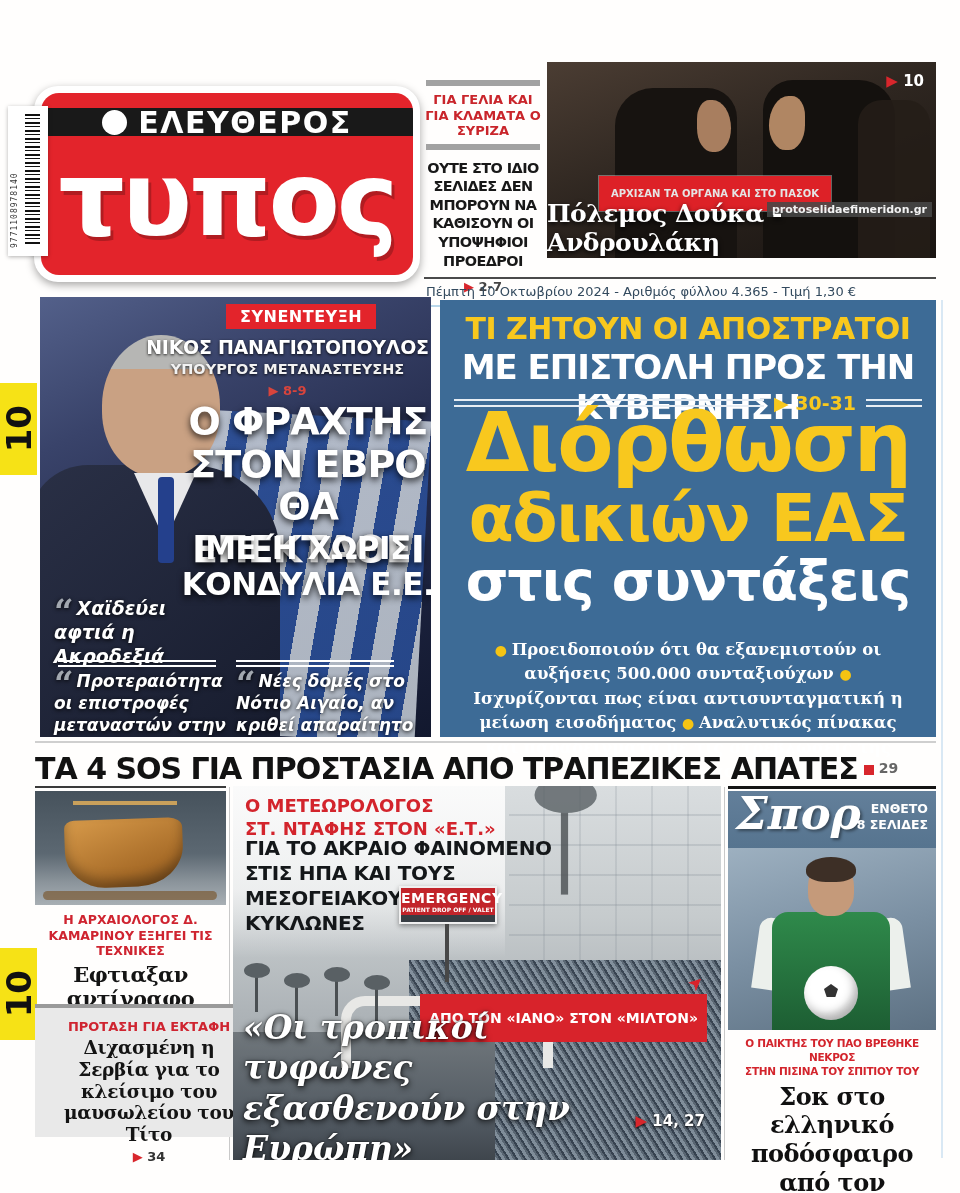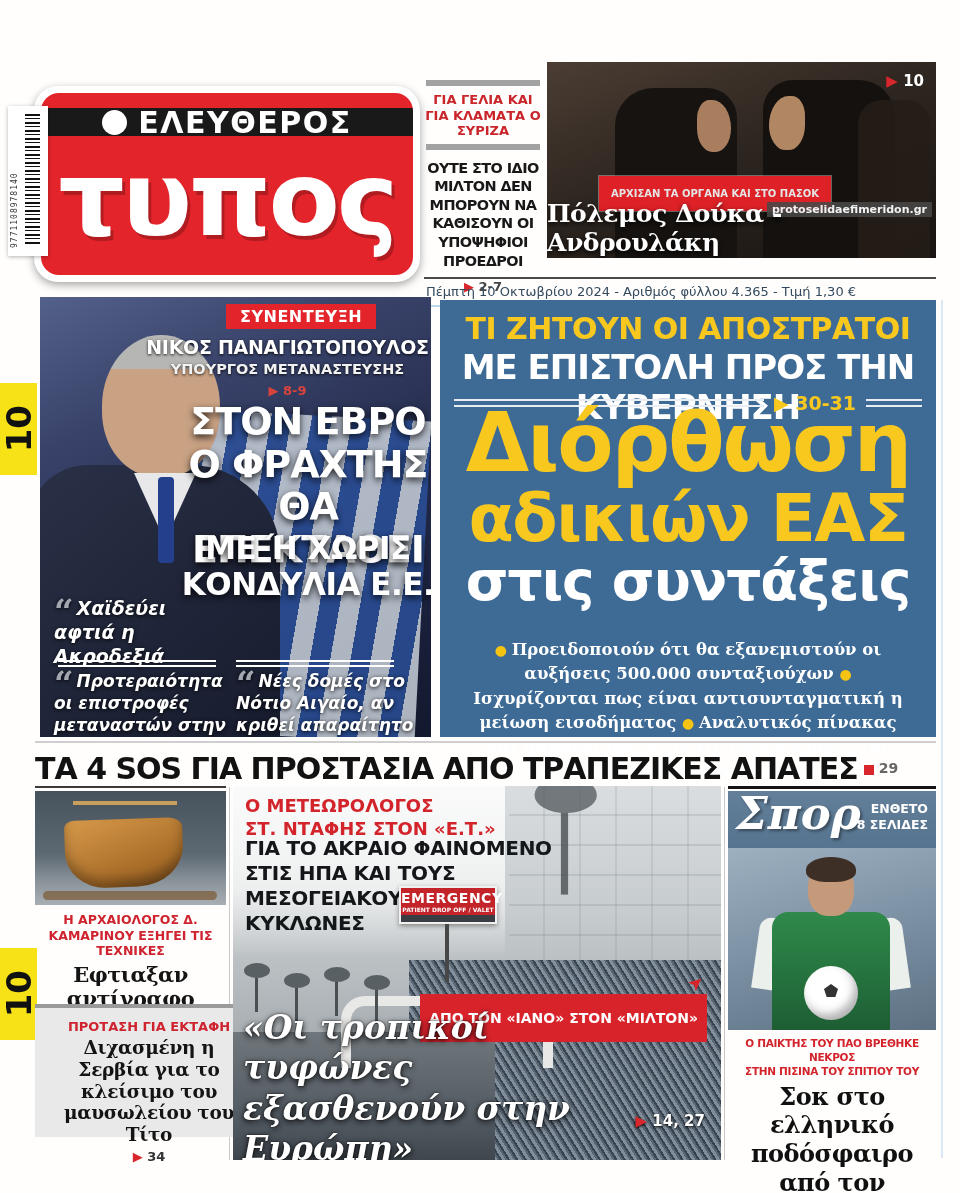--- a/index.html
+++ b/index.html
@@ -271,21 +271,21 @@
   </div>
   <div class="barcode">
     <div class="bc-num">9771108978140</div>
     <div class="bars"></div>
   </div>
 
   <div class="topcenter">
     <div class="gbar"></div>
     <div class="tc-kicker">ΓΙΑ ΓΕΛΙΑ ΚΑΙ ΓΙΑ ΚΛΑΜΑΤΑ Ο ΣΥΡΙΖΑ</div>
     <div class="gbar"></div>
-    <div class="tc-headline">ΟΥΤΕ ΣΤΟ ΙΔΙΟ ΜΙΛΤΟΝ ΔΕΝ ΜΠΟΡΟΥΝ ΝΑ ΚΑΘΙΣΟΥΝ ΟΙ ΥΠΟΨΗΦΙΟΙ ΠΡΟΕΔΡΟΙ</div>
+    <div class="tc-headline">ΟΥΤΕ ΣΤΟ ΙΔΙΟ ΣΕΛΙΔΕΣ ΔΕΝ ΜΠΟΡΟΥΝ ΝΑ ΚΑΘΙΣΟΥΝ ΟΙ ΥΠΟΨΗΦΙΟΙ ΠΡΟΕΔΡΟΙ</div>
     <div class="tc-ref">
       <span class="red">▶</span>
       <span>2-7</span>
     </div>
   </div>
 
   <div class="debate">
     <div class="fig fig-l"></div>
     <div class="fig fig-r"></div>
     <div class="fig fig-far"></div>
@@ -310,22 +310,22 @@
     <div class="iv-shirt"></div>
     <div class="iv-tie"></div>
     <div class="iv-badge">ΣΥΝΕΝΤΕΥΞΗ</div>
     <div class="iv-name">ΝΙΚΟΣ ΠΑΝΑΓΙΩΤΟΠΟΥΛΟΣ</div>
     <div class="iv-role">ΥΠΟΥΡΓΟΣ ΜΕΤΑΝΑΣΤΕΥΣΗΣ</div>
     <div class="iv-ref">
       <span>▶</span>
       <span>8-9</span>
     </div>
     <div class="iv-headline">
+      <div>Ο ΦΡΑΧΤΗΣ</div>
       <div>ΣΤΟΝ ΕΒΡΟ</div>
-      <div>Ο ΦΡΑΧΤΗΣ</div>
       <div>ΘΑ ΕΠΕΚΤΑΘΕΙ</div>
     </div>
     <div class="iv-sub">
       <span>ΜΕ Ή ΧΩΡΙΣ ΚΟΝΔΥΛΙΑ Ε.Ε.</span>
       
     </div>
     <div class="iv-quote" id="q1">
       <span class="q-glyph">“</span><span>Χαϊδεύει αφτιά η Ακροδεξιά</span>
     </div>
     <div class="iv-div" id="ivd1"></div>

